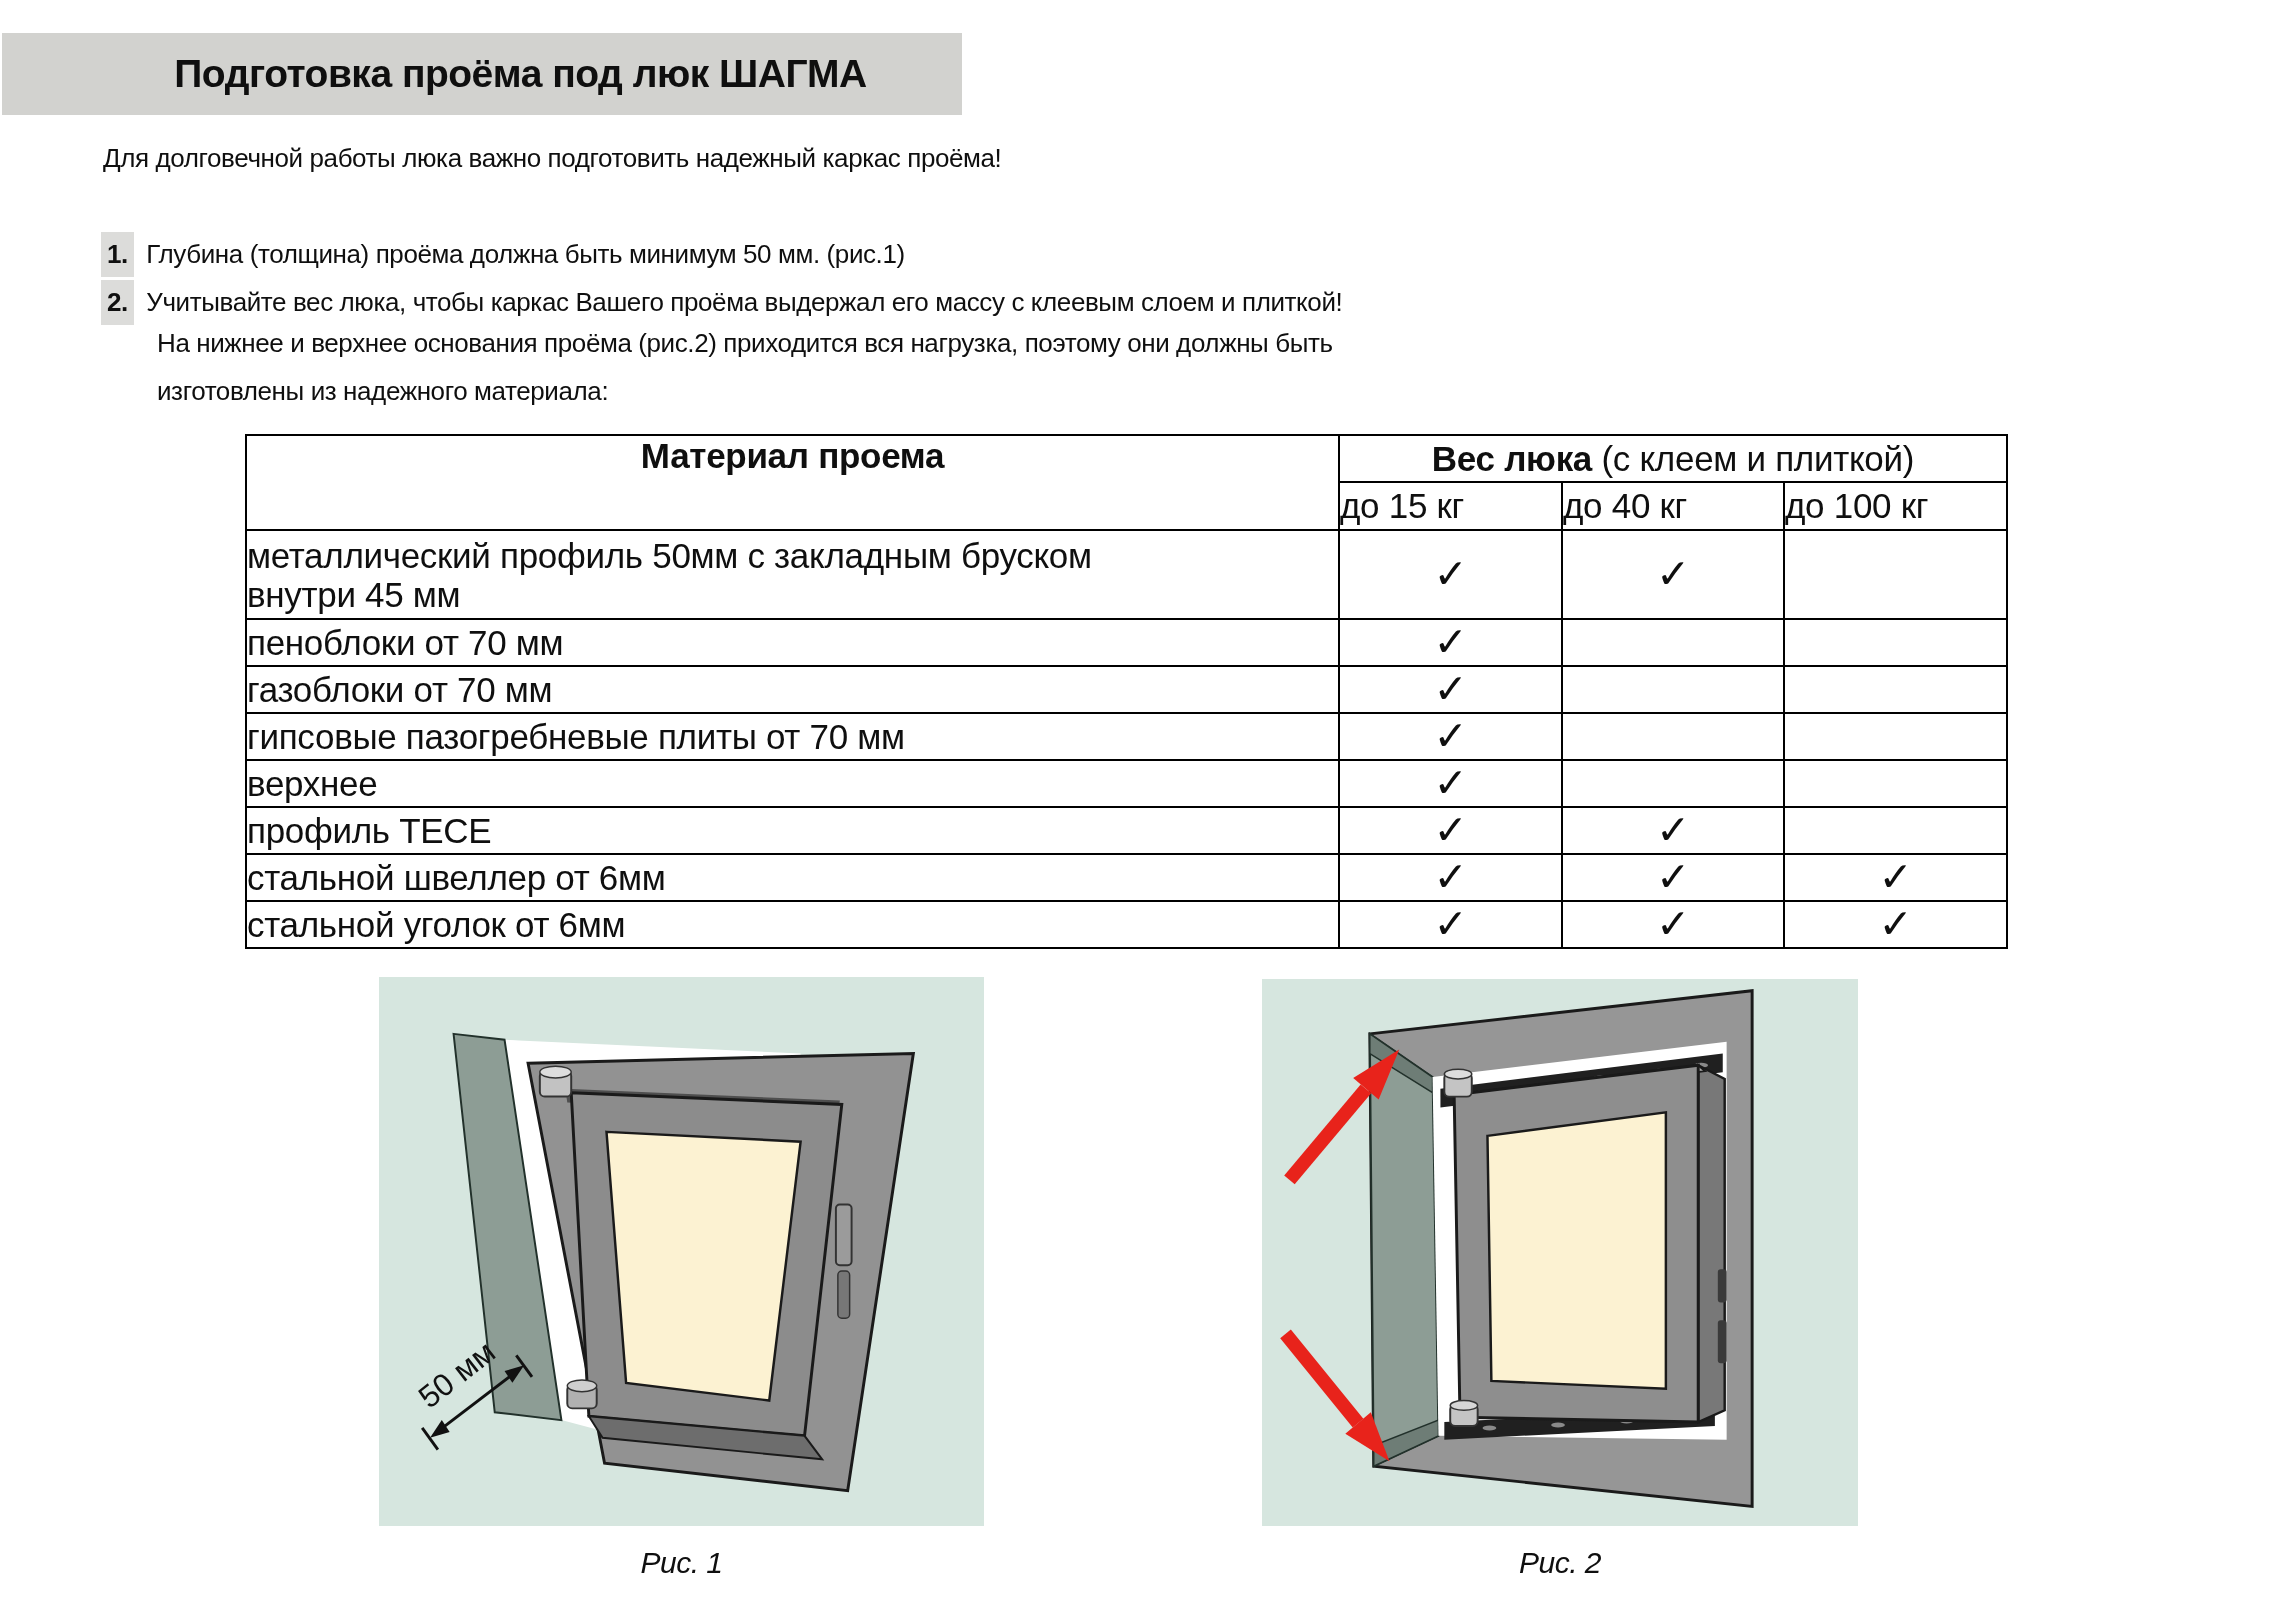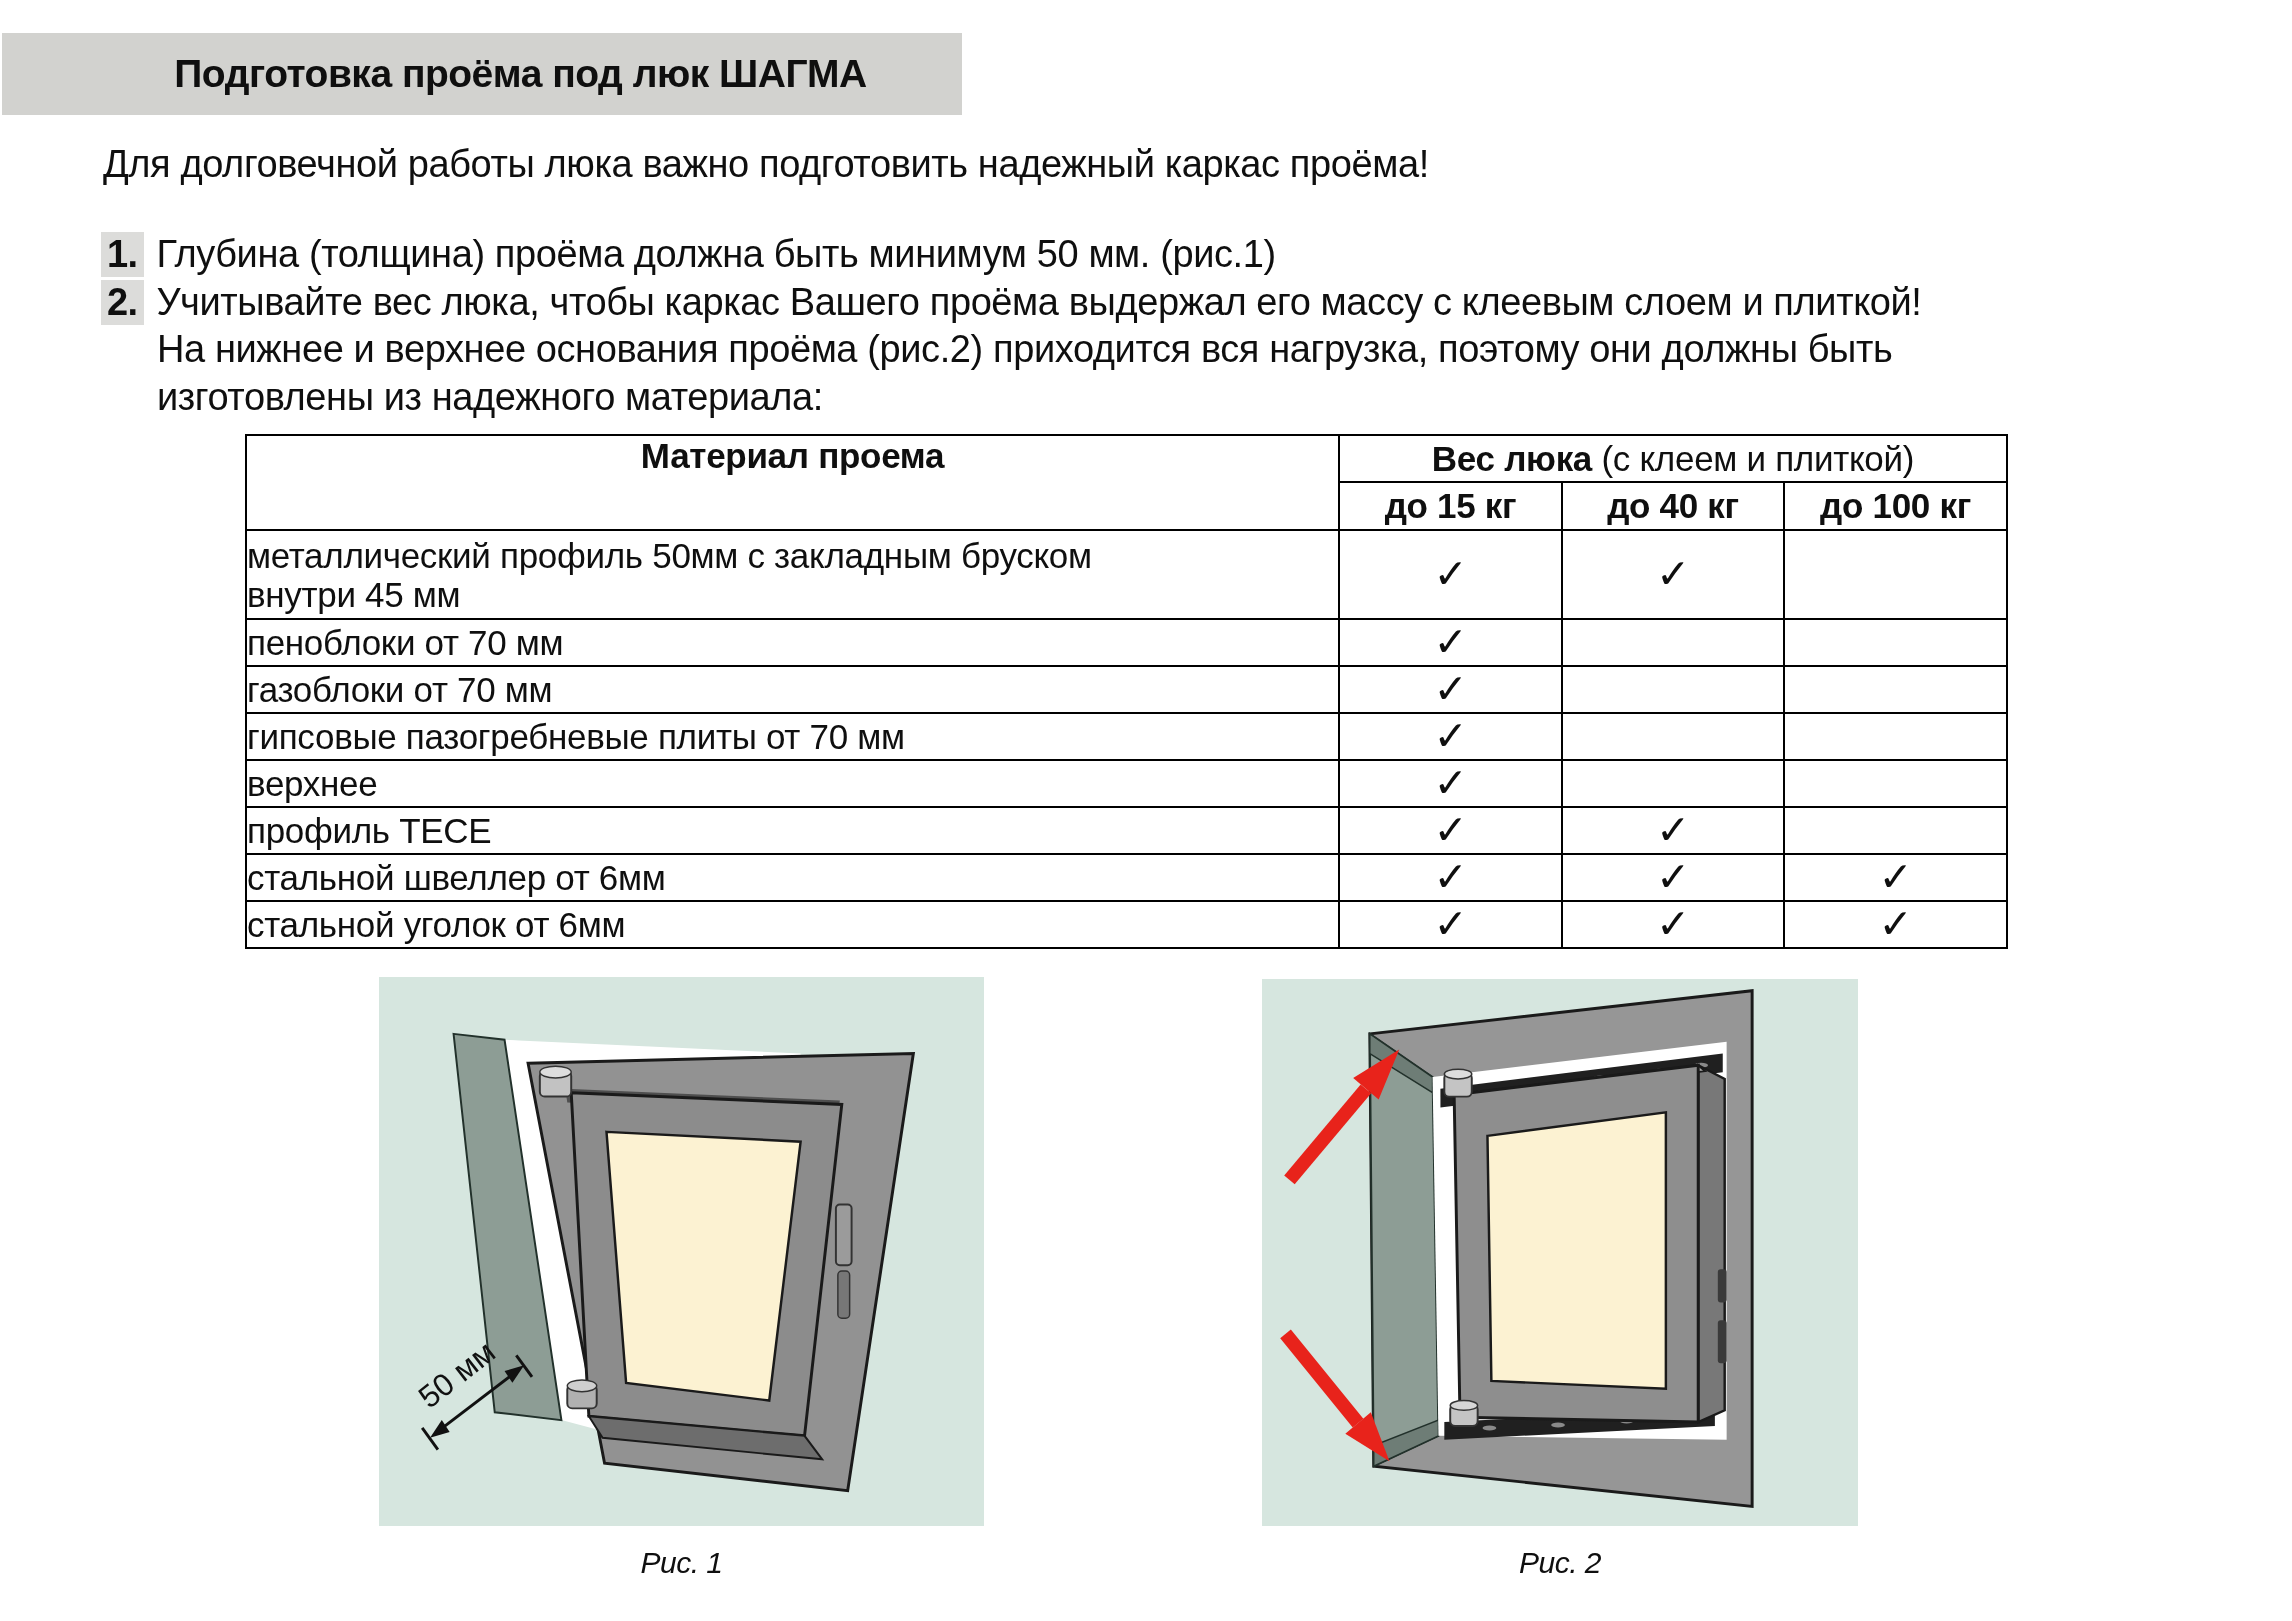--- a/index.html
+++ b/index.html
@@ -5,32 +5,32 @@
   html,body{margin:0;padding:0;background:#fff}
   .page{position:relative;width:2293px;height:1621px;background:#ffffff;overflow:hidden;
         font-family:"Liberation Sans","DejaVu Sans",sans-serif;color:#0f0f0f}
 
   
   .titlebar{position:absolute;left:2px;top:33px;width:960px;height:82px;background:#d2d2cf;
             display:flex;align-items:center;justify-content:center;box-sizing:border-box;padding-left:77px}
   .titlebar .t{font-size:39px;font-weight:bold;letter-spacing:-0.5px;white-space:nowrap}
 
   
-  .textline{position:absolute;font-size:38px;letter-spacing:-0.4px;white-space:nowrap}
+  .textline{position:absolute;font-size:26px;letter-spacing:-0.4px;white-space:nowrap}
   .num{display:inline-block;background:#dcdcda;font-weight:bold;padding:0 5.9px;margin-right:12.7px;line-height:45px}
 
   
   .materials{position:absolute;left:245px;top:434px;width:1761px;border-collapse:collapse;
              table-layout:fixed;font-size:35px;letter-spacing:-0.3px;border:2.9px solid #000}
   .materials td,.materials th{border:2px solid #000;padding:0;overflow:hidden}
   .materials th{font-size:35px}
   .hdr-material{vertical-align:top;padding-top:4.9px;text-align:center;font-weight:bold}
   .hdr-weight{text-align:center;height:45px;font-weight:normal}
   .hdr-weight .b{font-weight:bold}
-  .hdr-sub{text-align:center;height:46px;font-weight:bold}
+  .hdr-sub{text-align:left;height:46px;font-weight:normal}
   .row-s{height:47px}
   .row-d{height:89px}
   .mat{text-align:left;padding-left:11.8px;line-height:39px}
   .chk{text-align:center;font-weight:bold;font-size:41px;line-height:41px}
 
   
   .fig{position:absolute;background:#d6e6df}
   .fig svg{position:absolute;left:0;top:0}
   .caption{position:absolute;top:1546px;font-size:30px;font-style:italic;text-align:center;letter-spacing:-0.5px}
 </style>

